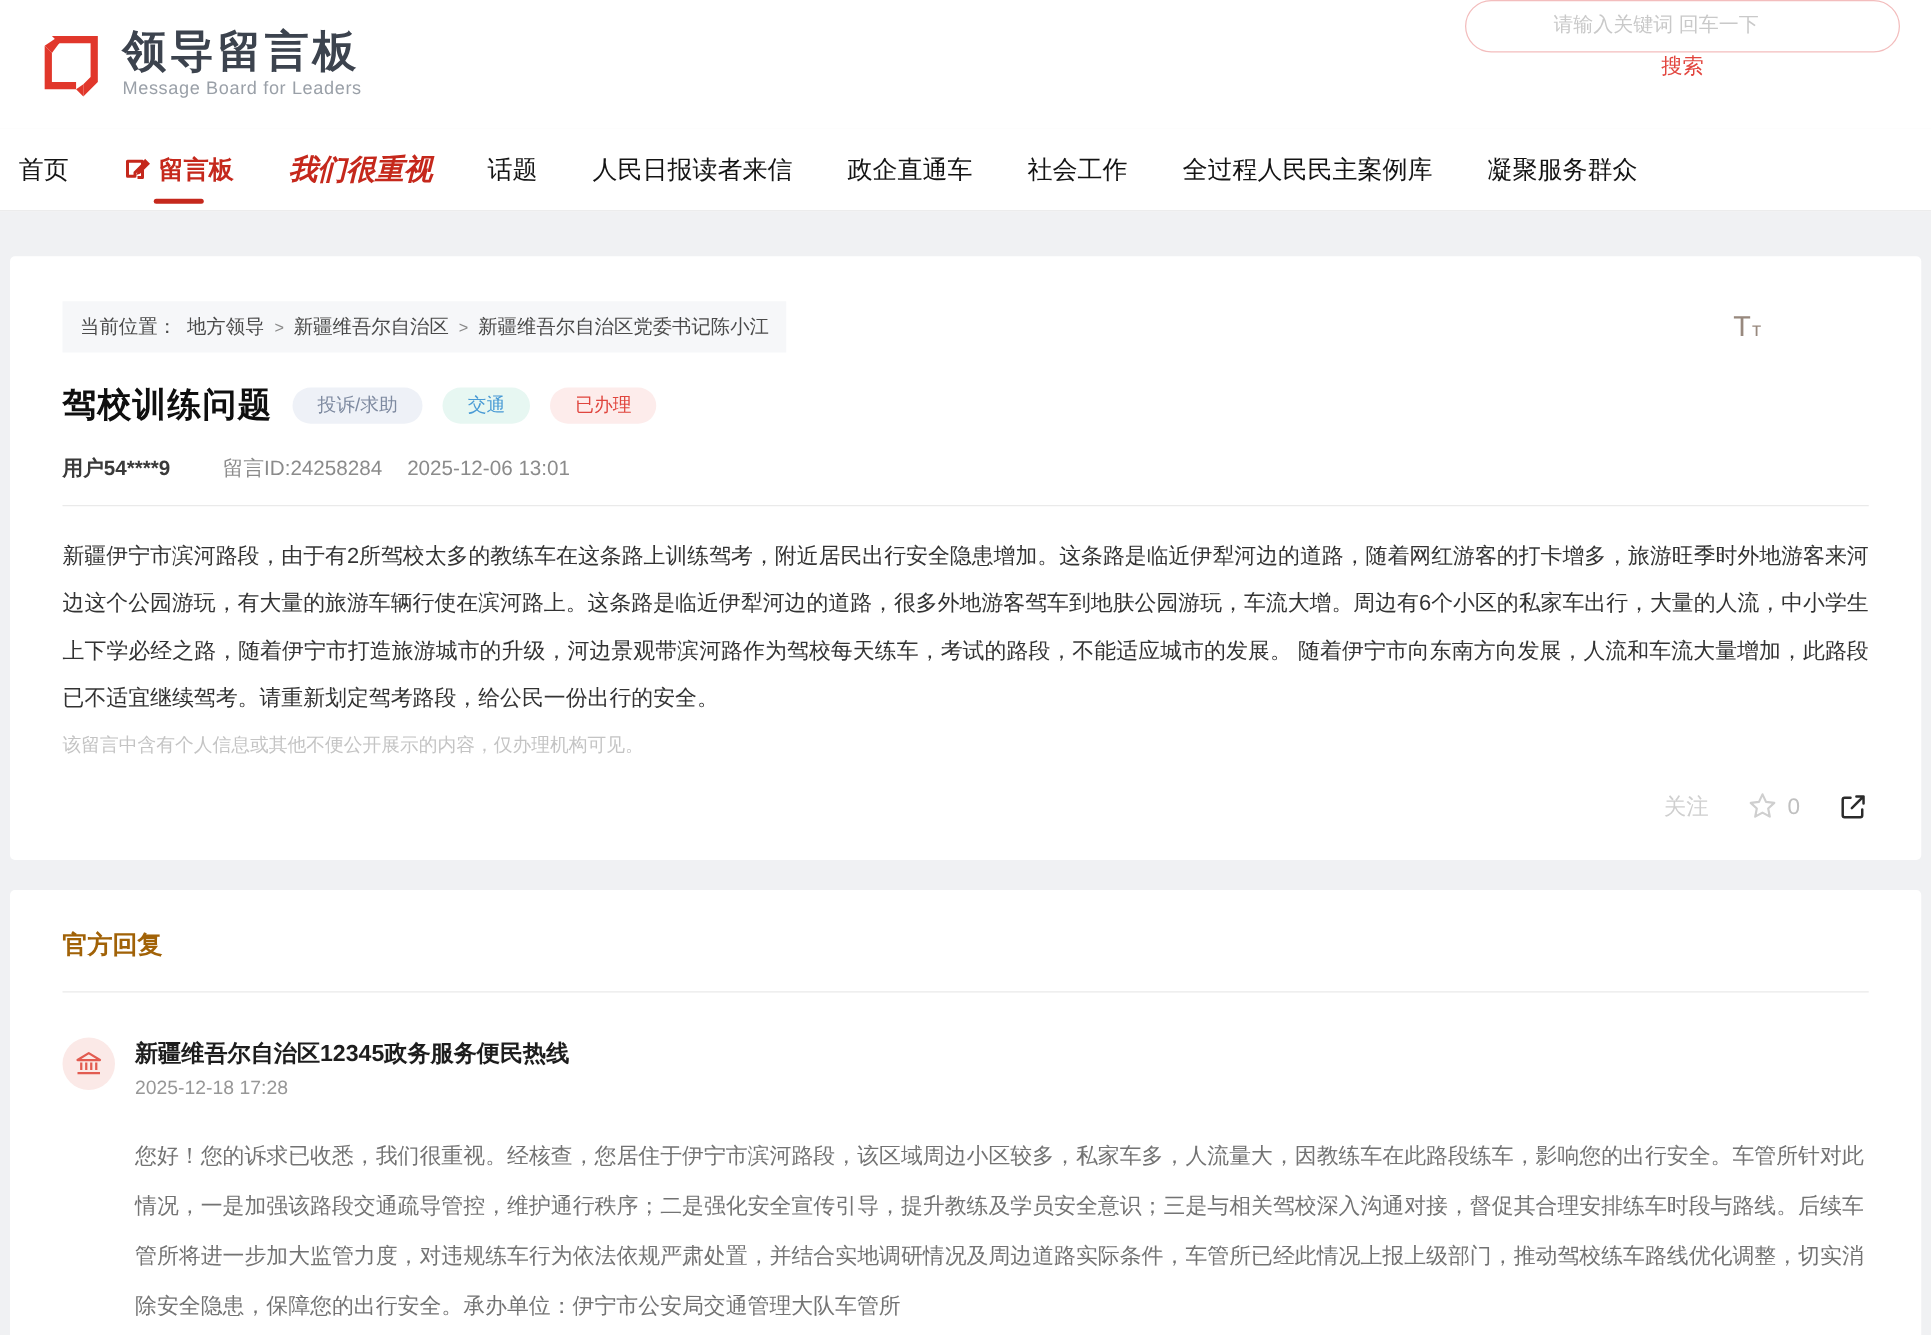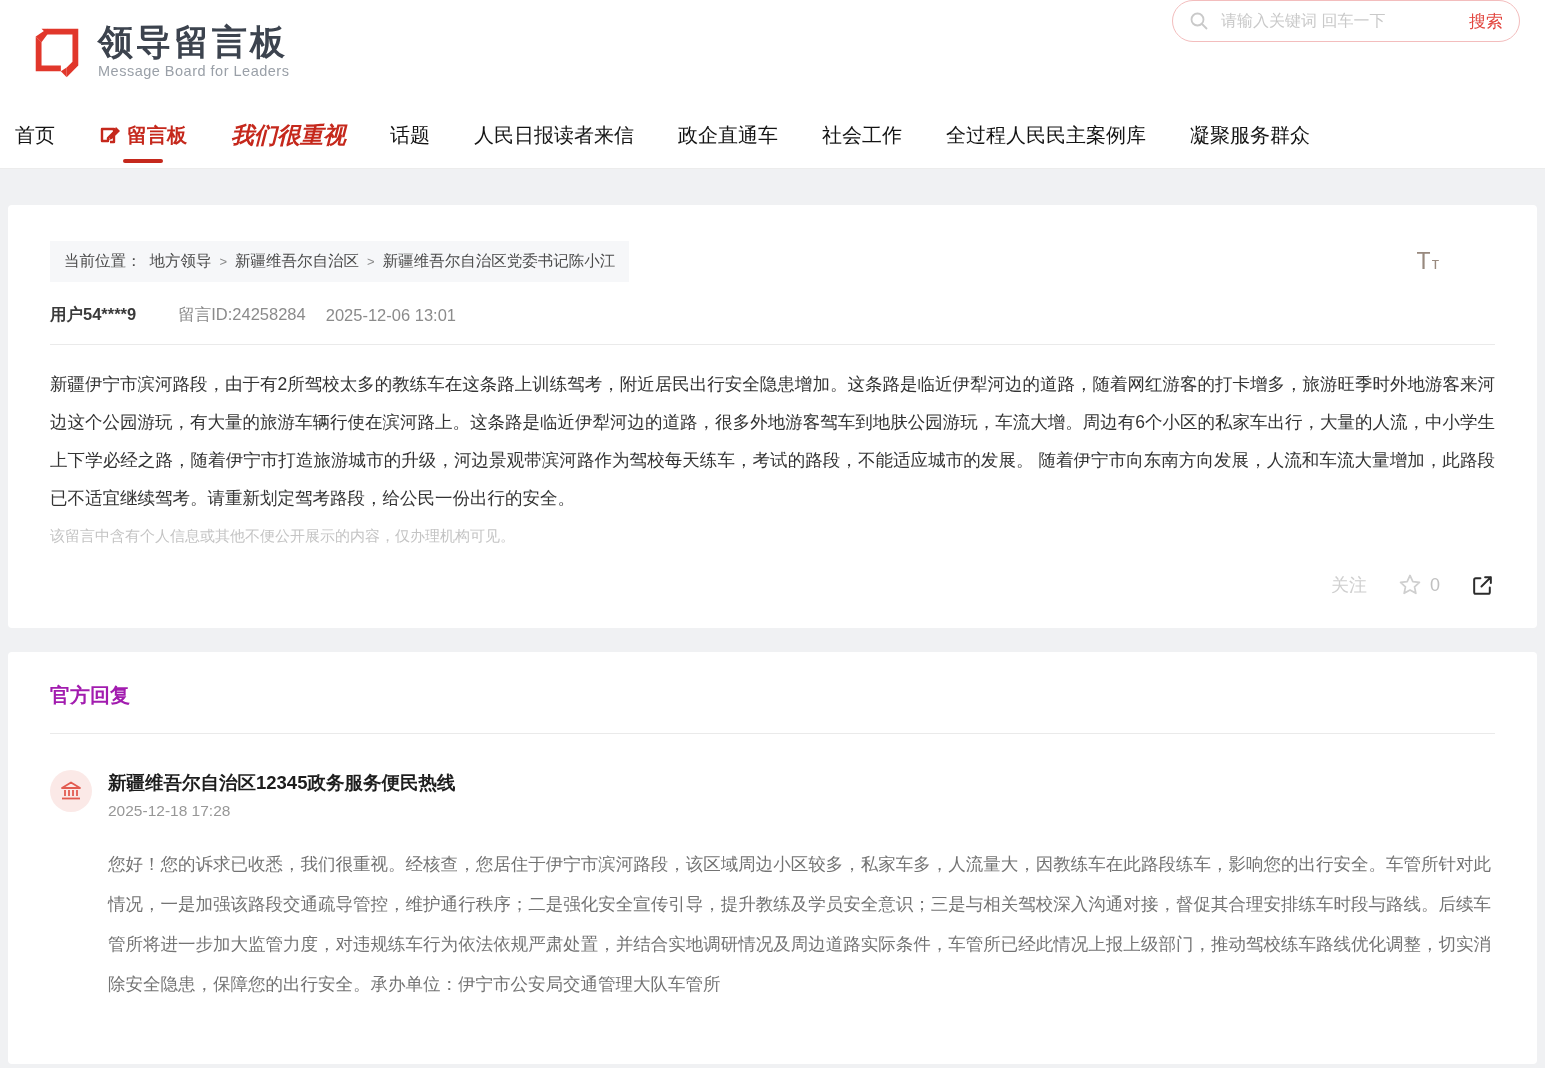--- a/index.html
+++ b/index.html
@@ -15,21 +15,21 @@
     background:#fff; height:103px;
     display:flex; justify-content:space-between;
     padding:0 25px 0 28px;
   }
   .logo { display:flex; align-items:center; gap:12px; }
   .logo-mark { width:58px; height:58px; flex:0 0 auto; }
   .logo-cn { font-size:35px; font-weight:bold; color:#3c434e; letter-spacing:3px; line-height:1.05; }
   .logo-en { font-size:14.5px; color:#9aa0a8; margin-top:3px; letter-spacing:0.5px; }
   .searchbox {
     width:348px; height:42px; border:1px solid #f3bdbd; border-radius:21px;
-    display:flex; align-items:center; padding:0 16px; gap:10px; background:#fff;
+    display:flex; align-items:center; padding:0 16px; gap:10px; background:#fff;flex-direction:column;
   }
   .searchbox input {
     border:none; outline:none; flex:1; font-size:16px; color:#333;
     font-family:inherit; background:transparent;
   }
   .searchbox input::placeholder { color:#c9c9c9; }
   .search-btn {
     background:none; border:none; color:#e2453e; font-size:17px; cursor:pointer;
     font-family:Liberation Mono, monospace; padding:0;
   }
@@ -49,21 +49,21 @@
   .card { background:#fff; margin:0 8px; border-radius:4px; }
   .card1 { margin-top:36px; padding:36px 42px 30px 42px; }
   .card2 { margin-top:24px; padding:30px 42px 60px 42px; }
   
   .crumb-row { display:flex; justify-content:space-between; align-items:center; }
   .breadcrumb {
     background:#f6f7f9; color:#4a4a4a; font-size:15.5px;
     padding:10px 14px; display:flex; gap:8px; align-items:center;
   }
   .breadcrumb .sep { color:#8a8a8a; font-size:13px; }
-  .font-size-tool { color:#98897e; font-size:23px; cursor:pointer; margin-right:55px; letter-spacing:1px; }
+  .font-size-tool { color:#98897e; font-size:23px; cursor:pointer; margin-right:85px; letter-spacing:1px; }
   .font-size-tool .small-t { font-size:16px; }
   
   .title-row { display:flex; align-items:center; gap:16px; margin-top:24px; }
   .msg-title { font-size:27px; font-weight:bold; color:#0f0f0f; margin:0; letter-spacing:1px; }
   .tag { font-size:15px; padding:7px 20px; border-radius:18px; line-height:1; }
   .tag-type   { color:#7e8aa0; background:#eef1f7; }
   .tag-domain { color:#4a9bd5; background:#e7f7f2; }
   .tag-status { color:#e0453e; background:#fdeceb; }
   
   .meta-row { display:flex; align-items:center; margin-top:22px; font-size:16.5px; }
@@ -73,21 +73,21 @@
   .divider { border:none; border-top:1px solid #eaeaea; margin:18px 0 0 0; }
   
   .msg-body { margin-top:20px; font-size:17.5px; color:#333; line-height:38px; text-align:justify; }
   .privacy-note { margin-top:10px; color:#c4c4c4; font-size:15px; }
   .actions { margin-top:26px; display:flex; justify-content:flex-end; align-items:center; gap:30px; }
   .follow { color:#cfcfcf; font-size:18px; cursor:pointer; }
   .star-wrap { display:flex; align-items:center; gap:7px; cursor:pointer; }
   .star-count { color:#c0c0c0; font-size:18px; }
   .share-icon { cursor:pointer; display:flex; }
   
-  .reply-title { font-size:20px; font-weight:bold; color:#a21caf; margin:0; }
+  .reply-title { font-size:20px; font-weight:bold; color:#a16207; margin:0; }
   .reply-divider { border:none; border-top:1px solid #eaeaea; margin:24px 0 0 0; }
   .reply { display:flex; gap:16px; margin-top:36px; }
   .avatar {
     width:42px; height:42px; border-radius:50%; background:#fbe9e7;
     display:flex; align-items:center; justify-content:center; flex:0 0 auto;
   }
   .reply-col { flex:1; }
   .agency-name { font-size:18.5px; font-weight:bold; color:#1d1d1d; }
   .reply-date { color:#979797; font-size:15.5px; margin-top:7px; }
   .reply-body { margin-top:24px; font-size:17.5px; color:#737373; line-height:40px; text-align:justify; padding-right:4px; }
@@ -145,20 +145,26 @@
       <span class="sep">&gt;</span>
       <span>新疆维吾尔自治区</span>
       <span class="sep">&gt;</span>
       <span>新疆维吾尔自治区党委书记陈小江</span>
     </div>
     <div class="font-size-tool">
       <span>T</span><span class="small-t">т</span>
     </div>
   </div>
 
+  <div class="title-row">
+    <h1 class="msg-title">驾校训练问题</h1>
+    <span class="tag tag-type">投诉/求助</span>
+    <span class="tag tag-domain">交通</span>
+    <span class="tag tag-status">已办理</span>
+  </div>
 
   <div class="meta-row">
     <span class="meta-user">用户54****9</span>
     <span class="meta-id">留言ID:24258284</span>
     <span class="meta-date">2025-12-06 13:01</span>
   </div>
 
   <hr class="divider">
 
   <div class="msg-body">新疆伊宁市滨河路段，由于有2所驾校太多的教练车在这条路上训练驾考，附近居民出行安全隐患增加。这条路是临近伊犁河边的道路，随着网红游客的打卡增多，旅游旺季时外地游客来河边这个公园游玩，有大量的旅游车辆行使在滨河路上。这条路是临近伊犁河边的道路，很多外地游客驾车到地肤公园游玩，车流大增。周边有6个小区的私家车出行，大量的人流，中小学生上下学必经之路，随着伊宁市打造旅游城市的升级，河边景观带滨河路作为驾校每天练车，考试的路段，不能适应城市的发展。 随着伊宁市向东南方向发展，人流和车流大量增加，此路段已不适宜继续驾考。请重新划定驾考路段，给公民一份出行的安全。</div>

